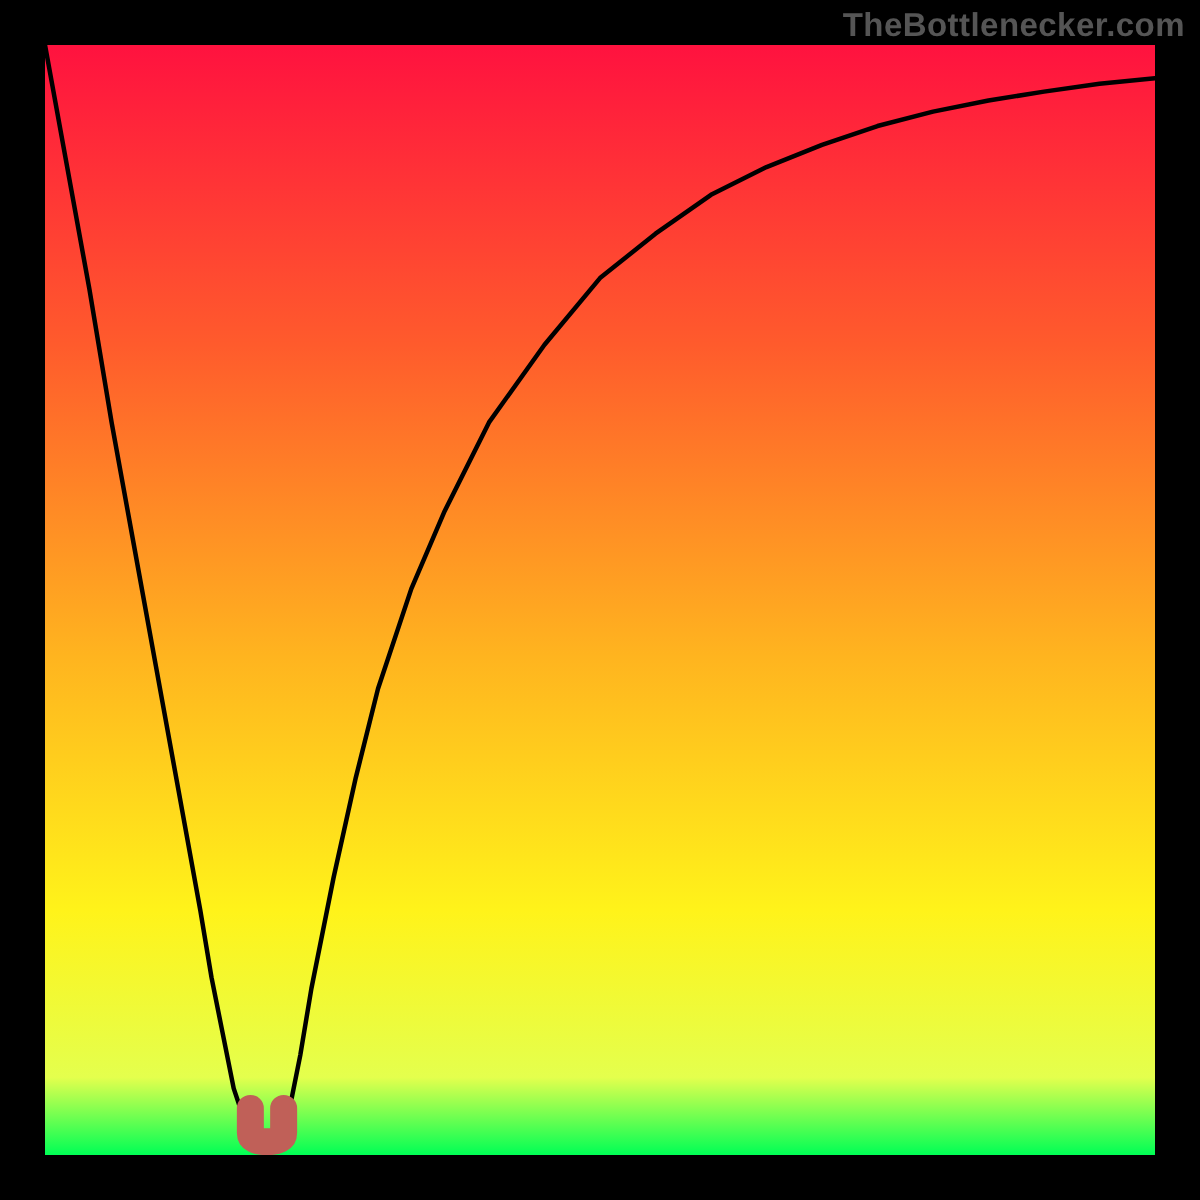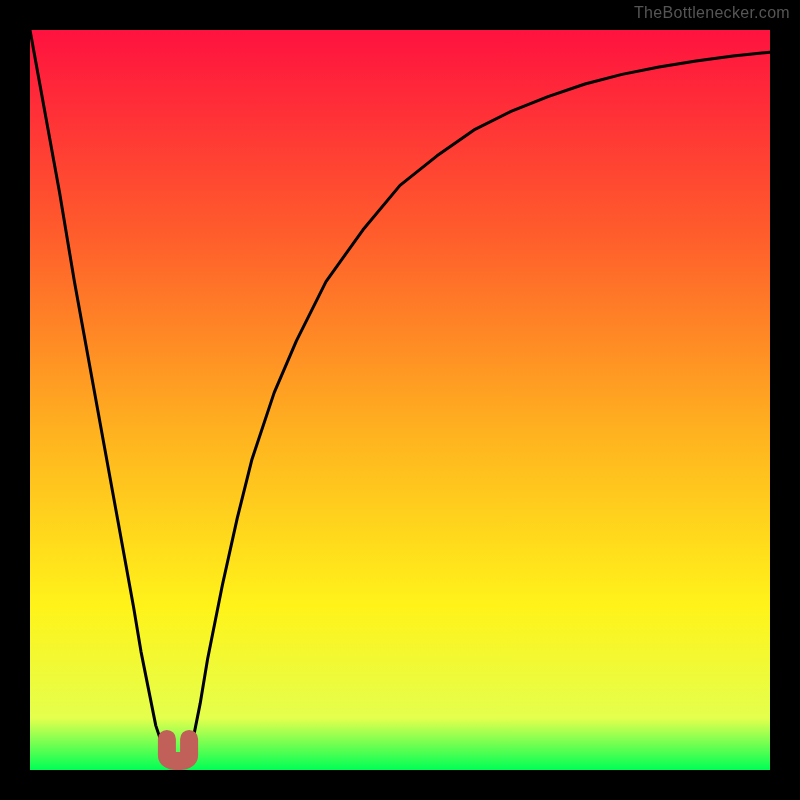--- a/index.html
+++ b/index.html
@@ -32,22 +32,22 @@
     left: 0;
     top: 0;
     width: 100%;
     height: 100%;
   }
   .watermark {
     position: absolute;
     top: 4px;
     right: 10px;
     color: #555;
-    font-size: 16px;
-    font-weight: 400;
+    font-size: 22px;
+    font-weight: 700;
     letter-spacing: 0.3px;
     user-select: none;
   }
   svg.curves {
     position: absolute;
     left: 0;
     top: 0;
     width: 100%;
     height: 100%;
     overflow: visible;

